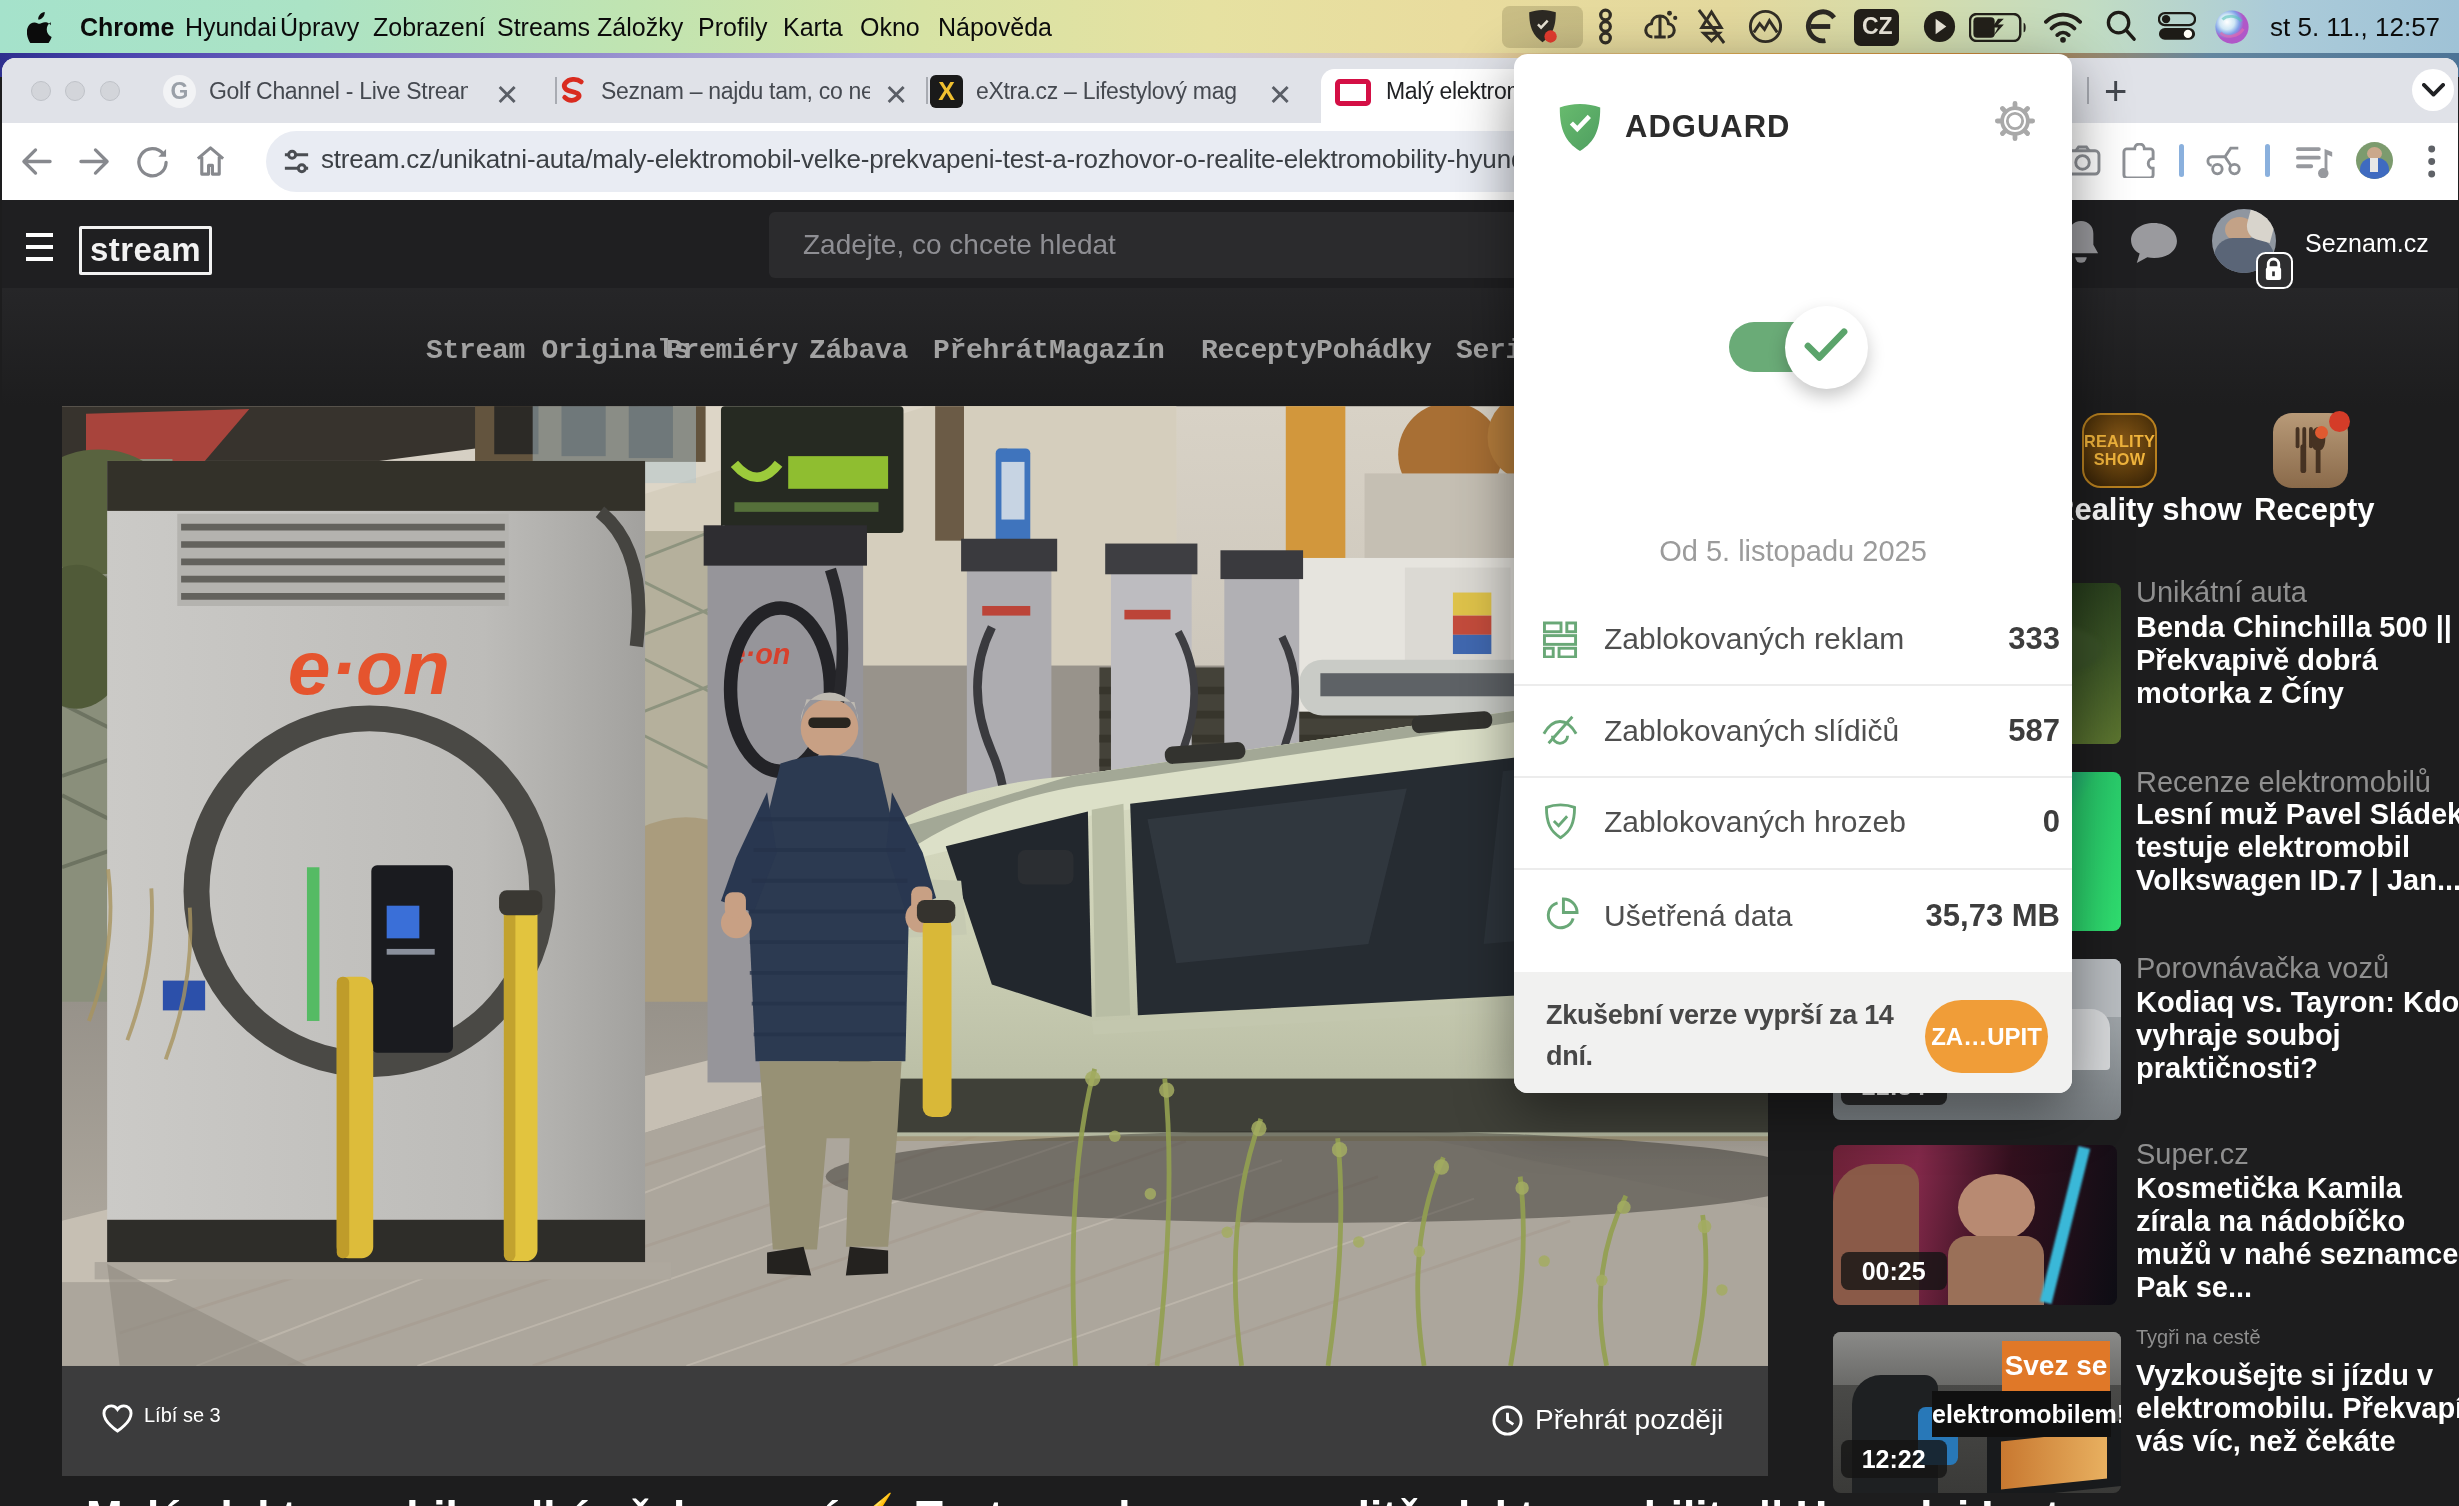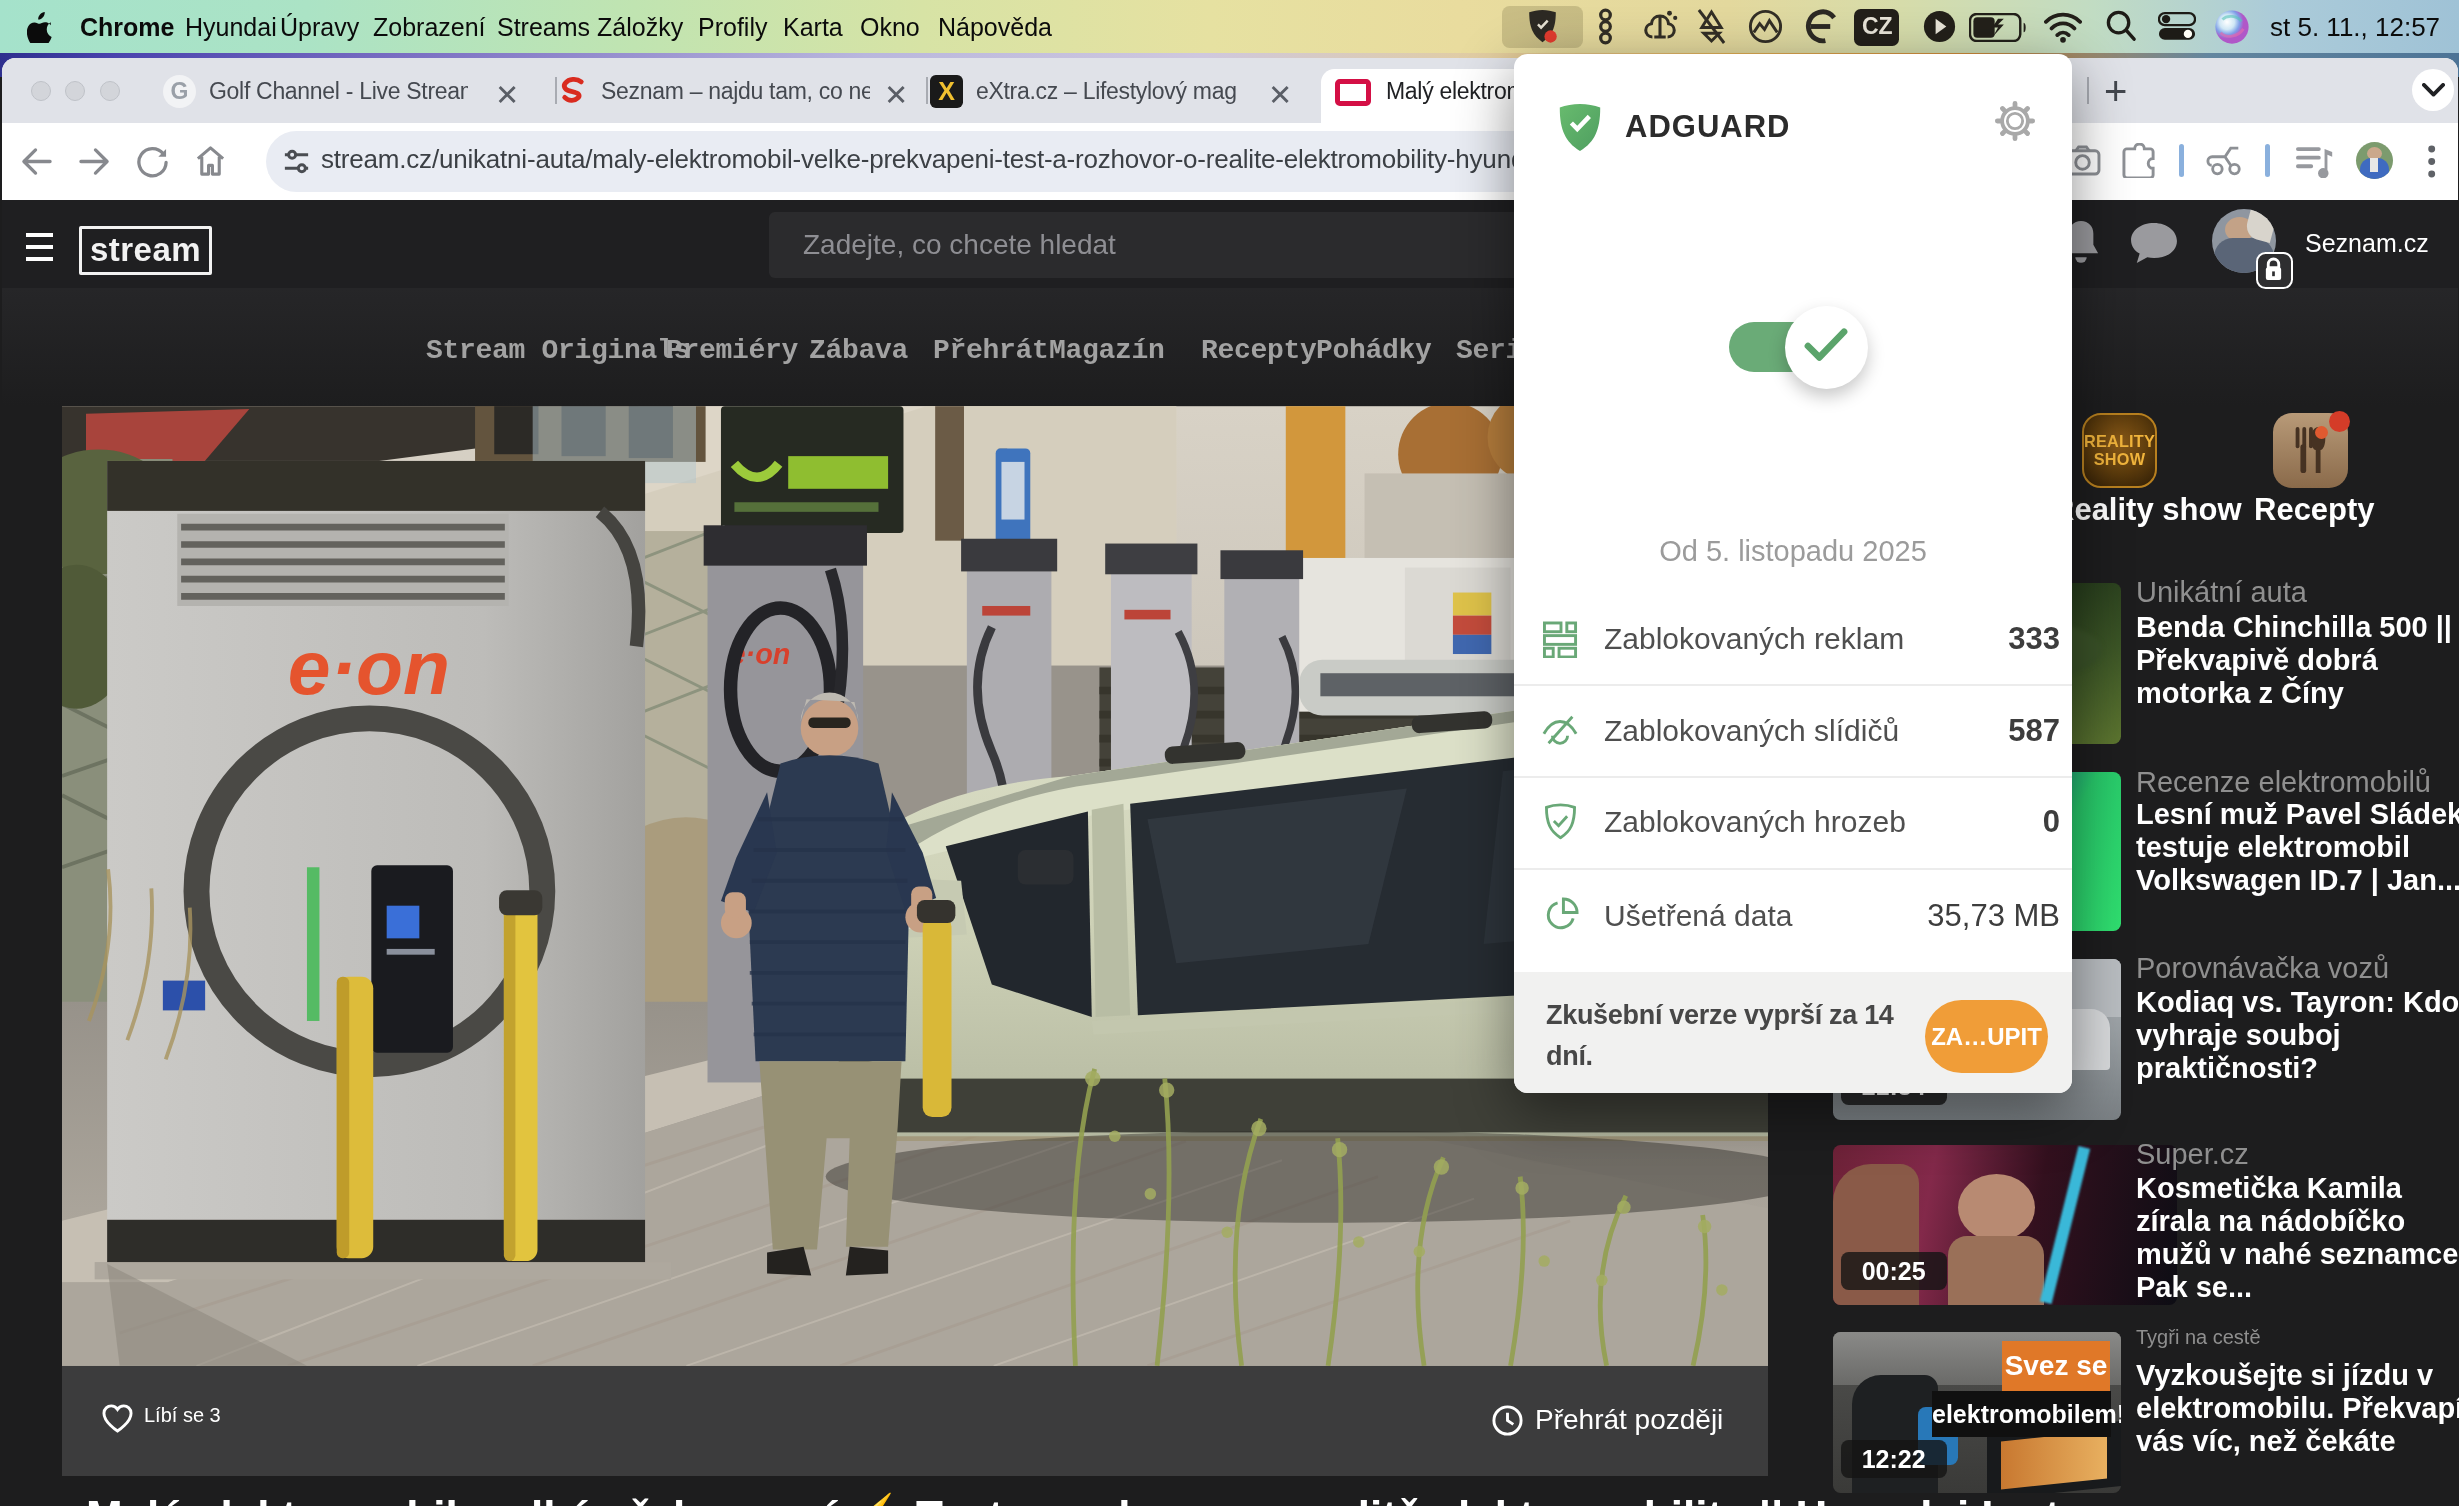--- a/index.html
+++ b/index.html
@@ -515,21 +515,21 @@
   <div class="abs" style="left:0px;top:0px;width:288px;height:58px;background:#b9bdc1"></div>
   <div class="abs" style="left:17.3px;top:27px;width:106px;height:96px;background:#3a3e42;border-radius:9.6px 15.4px 3.8px 3.8px"></div>
   <div class="abs" style="left:33px;top:38px;width:67px;height:58px;background:#23262a;border-radius:5.8px"></div>
   <div class="abs" style="left:154px;top:50px;width:123px;height:61px;background:#d8dadc;border-radius:11.5px 19px 3.8px 3.8px"></div>
   <div class="abs" style="left:171px;top:56px;width:58px;height:25px;background:#7a8288;border-radius:7.7px 13.4px 1.9px 1.9px"></div>
   <div class="abs" style="left:7.7px;top:108px;width:106px;height:38px;background:rgba(20,20,20,.8);border-radius:7.7px;color:#fff;font-size:25px;font-weight:bold;text-align:center;line-height:38px">21:34</div>
 </div>
 <span class="abs" style="left:2136px;top:952px;font-size:29px;color:#8f8f8f">Porovnávačka vozů</span>
 <div class="abs" style="left:2136px;top:986px;font-size:29px;font-weight:bold;color:#fff;line-height:33px;white-space:nowrap">Kodiaq vs. Tayron: Kdo<br>vyhraje souboj<br>praktičnosti?</div>
 
-<div class="abs" style="left:1833px;top:1145px;width:344px;height:160px;border-radius:7.7px;overflow:hidden;background:linear-gradient(100deg,#6e2238 0,#83294a 28%,#33101e 58%,#0d0d14 100%)">
+<div class="abs" style="left:1833px;top:1145px;width:284px;height:160px;border-radius:7.7px;overflow:hidden;background:linear-gradient(100deg,#6e2238 0,#83294a 28%,#33101e 58%,#0d0d14 100%)">
   <div class="abs" style="left:0px;top:19px;width:86px;height:141px;background:#8a5a48;border-radius:38px 19px 0 0"></div>
   <div class="abs" style="left:125px;top:29px;width:77px;height:67px;border-radius:50%;background:#b88a72"></div>
   <div class="abs" style="left:115px;top:91px;width:96px;height:69px;background:#9a7058;border-radius:19px 19px 0 0"></div>
   <div class="abs" style="left:226px;top:0px;width:11.5px;height:160px;background:#3ab8d8;transform:rotate(14deg);filter:blur(1px)"></div>
   <div class="abs" style="left:7.7px;top:107px;width:106px;height:38px;background:rgba(20,20,20,.8);border-radius:7.7px;color:#fff;font-size:25px;font-weight:bold;text-align:center;line-height:38px">00:25</div>
 </div>
 <span class="abs" style="left:2136px;top:1138px;font-size:29px;color:#8f8f8f">Super.cz</span>
 <div class="abs" style="left:2136px;top:1172px;font-size:29px;font-weight:bold;color:#fff;line-height:33px;white-space:nowrap">Kosmetička Kamila<br>zírala na nádobíčko<br>mužů v nahé seznamce.<br>Pak se...</div>
 
 <div class="abs" style="left:1833px;top:1332px;width:288px;height:161px;border-radius:7.7px;overflow:hidden;background:linear-gradient(180deg,#6a6a68 0,#4a4a48 30%,#3a3a38 100%)">
@@ -607,18 +607,18 @@
 <div class="abs" style="left:1825px;top:804px;width:235px;text-align:right;font-size:31px;font-weight:bold;color:#3d3d3d">0</div>
 <div class="abs" style="left:1514px;top:868px;width:558px;height:1.9px;background:#ececec"></div>
 
 <svg class="abs" style="left:1542px;top:897px" width="37" height="37" viewBox="0 0 38 38">
     <g fill="none" stroke="#69a877" stroke-width="3">
       <path d="M16 6A13 13 0 1 0 32 22"></path>
       <path d="M22 2a14 14 0 0 1 14 14H22z"></path>
     </g>
   </svg>
 <span class="abs" style="left:1604px;top:899px;font-size:30px;color:#4f4f4f">Ušetřená data</span>
-<div class="abs" style="left:1825px;top:898px;width:235px;text-align:right;font-size:31px;font-weight:normal;color:#3d3d3d">35,73 MB</div>
+<div class="abs" style="left:1825px;top:898px;width:235px;text-align:right;font-size:31px;font-weight:bold;color:#3d3d3d">35,73 MB</div>
 
 <div class="abs" style="left:1514px;top:972px;width:558px;height:121px;background:#f1f1f0;border-radius:0 0 13.4px 13.4px"></div>
 <div class="abs" style="left:1546px;top:995px;font-size:27px;font-weight:bold;color:#474747;line-height:41px;letter-spacing:-0.3px">Zkušební verze vyprší za 14<br>dní.</div>
 <div class="abs" style="left:1925px;top:1000px;width:123px;height:73px;border-radius:37px;background:#f09d38;color:#fff;font-size:24px;font-weight:bold;text-align:center;line-height:73px;white-space:nowrap">ZA…UPIT</div>
 
 
 </body></html>

